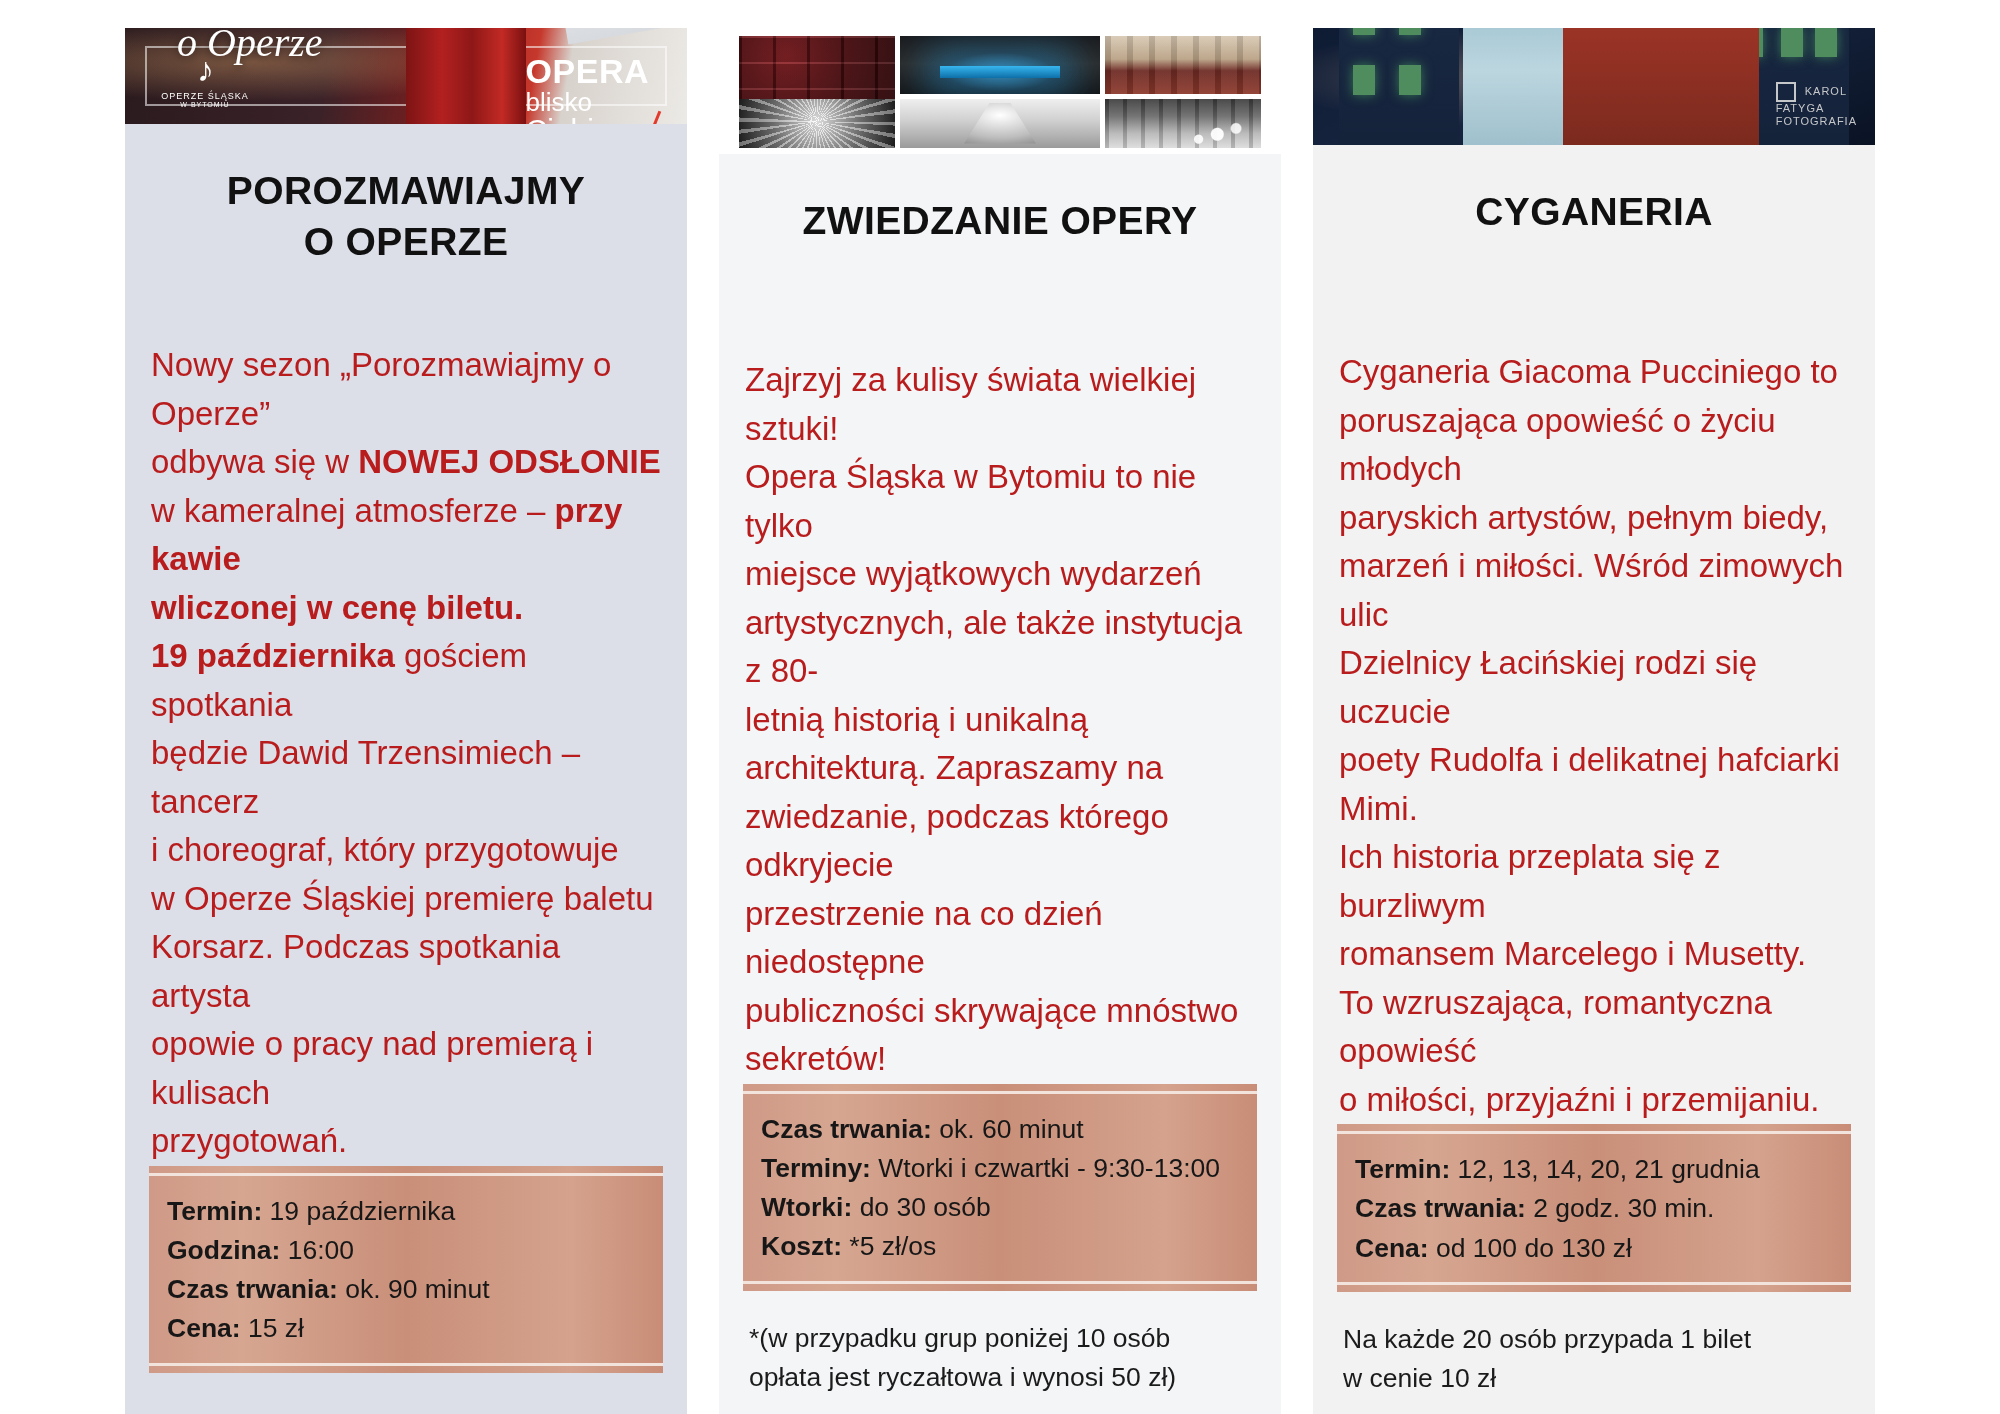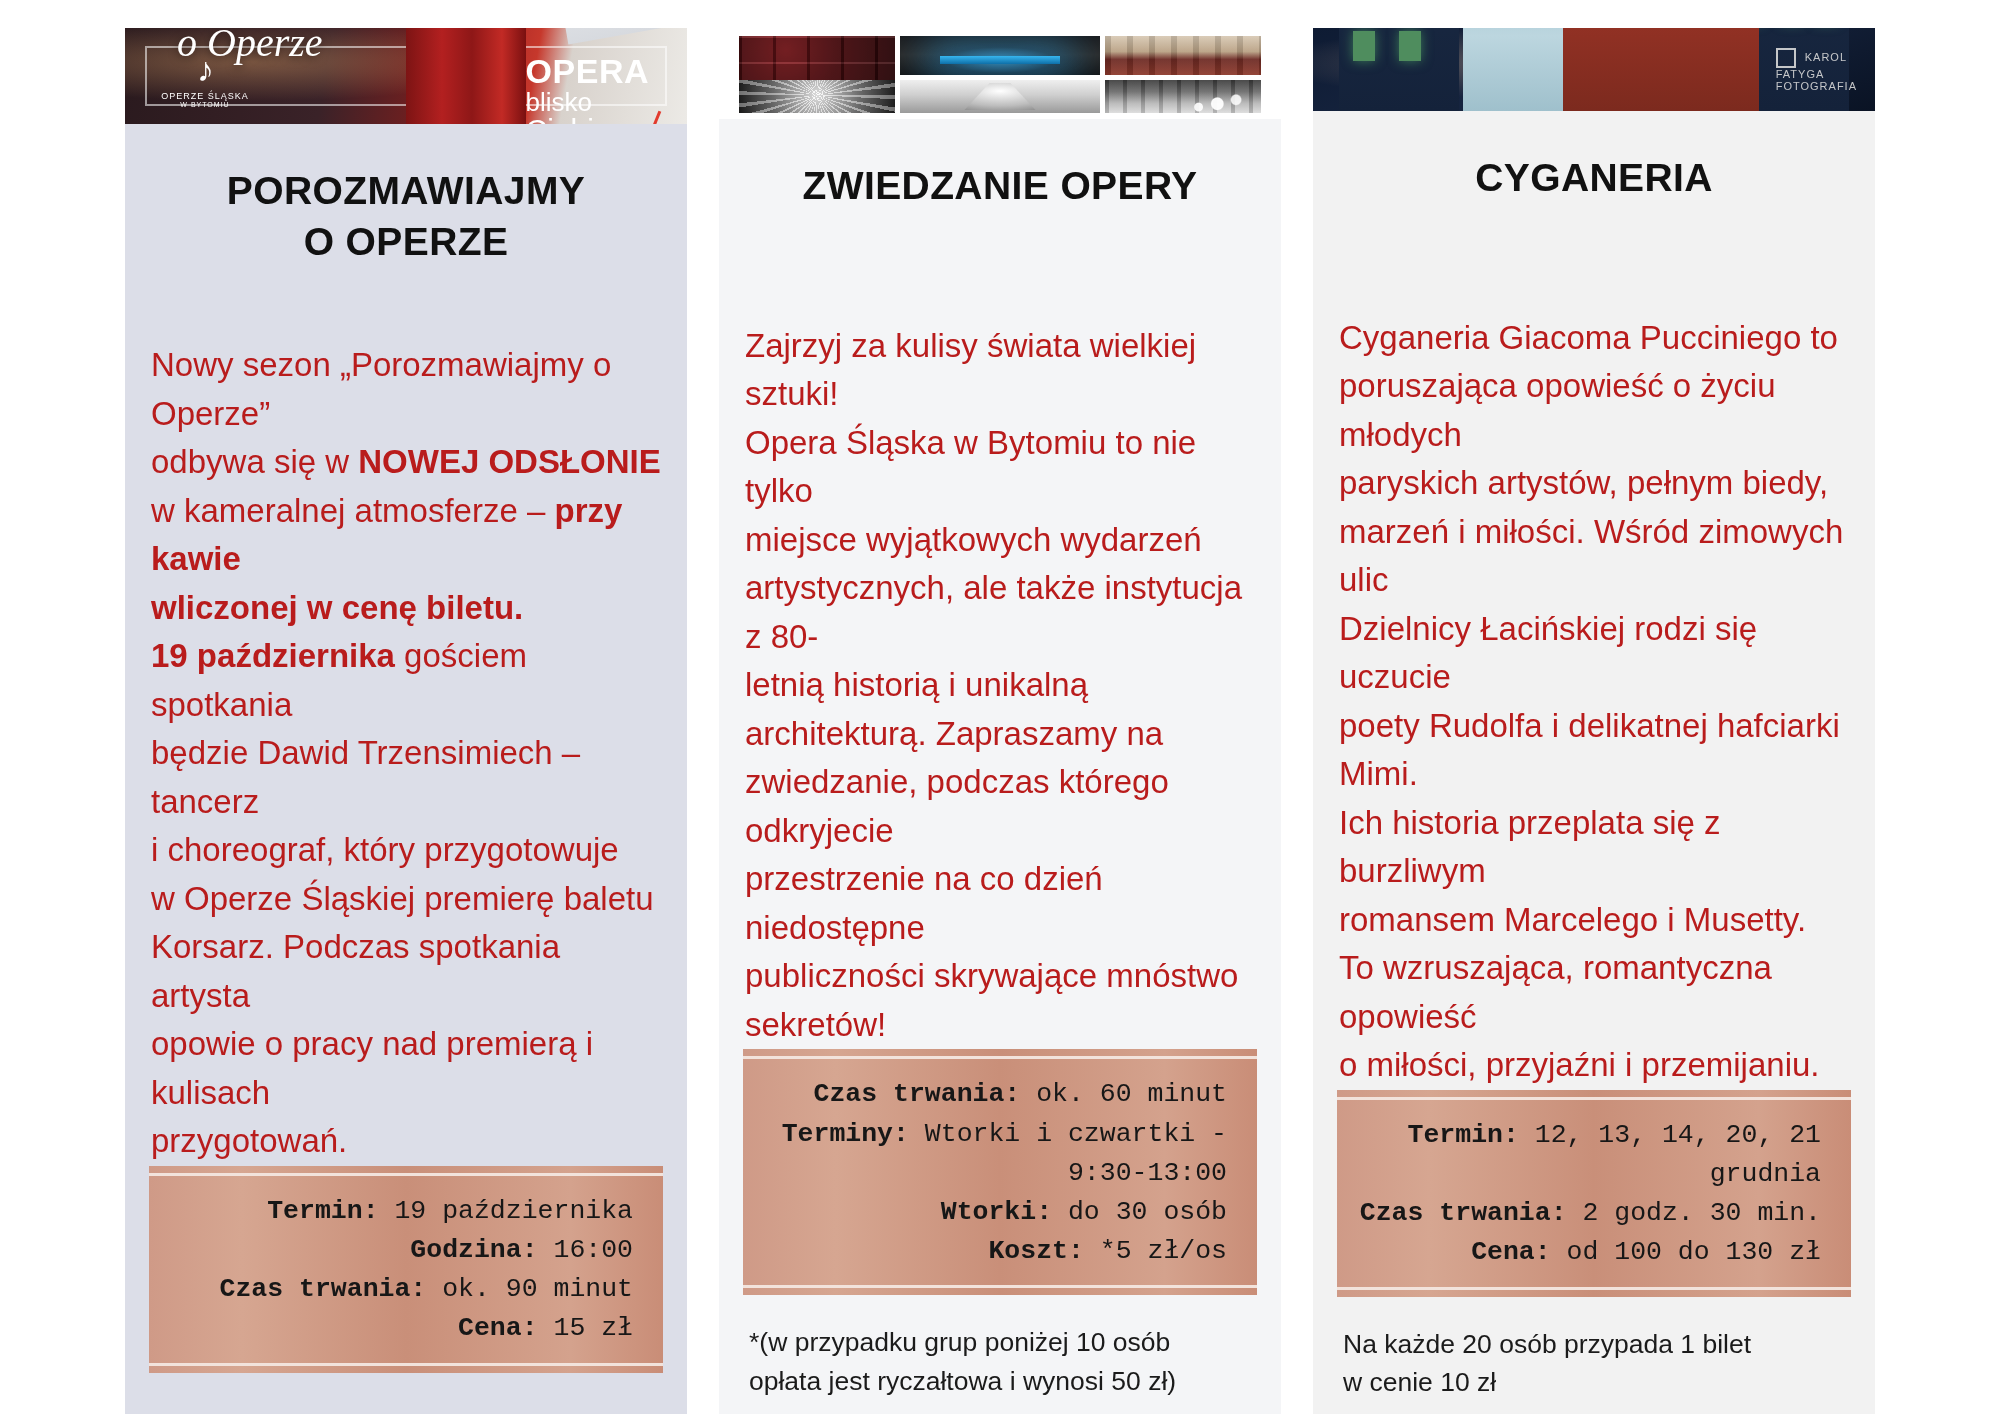--- a/index.html
+++ b/index.html
@@ -311,27 +311,26 @@
 
   .card-body b { font-weight: bold; }
 
   .spacer { flex: 1 1 auto; }
 
   
   .info-box {
     position: relative;
     margin: 0 24px;
     padding: 26px 30px 24px 18px;
-    text-align: right;
+    text-align: left;
     font-size: 26.5px;
     line-height: 1.48;
     color: #171717;
     background: linear-gradient(90deg, #cf9a87 0%, #d6a691 18%, #c98f79 50%, #d4a28d 82%, #c98d77 100%);
     box-sizing: border-box;
-    font-family: Liberation Mono, monospace;
   }
   .info-box::before {
     content: "";
     position: absolute;
     left: 0; right: 0; top: 7px;
     height: 3px;
     background: #f2e3dc;
   }
   .info-box::after {
     content: "";

